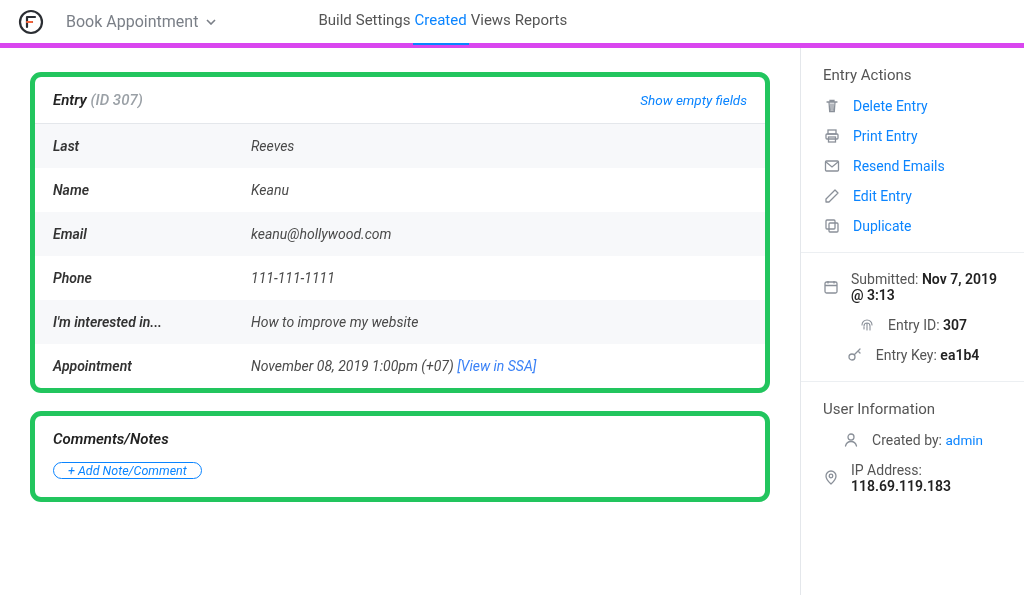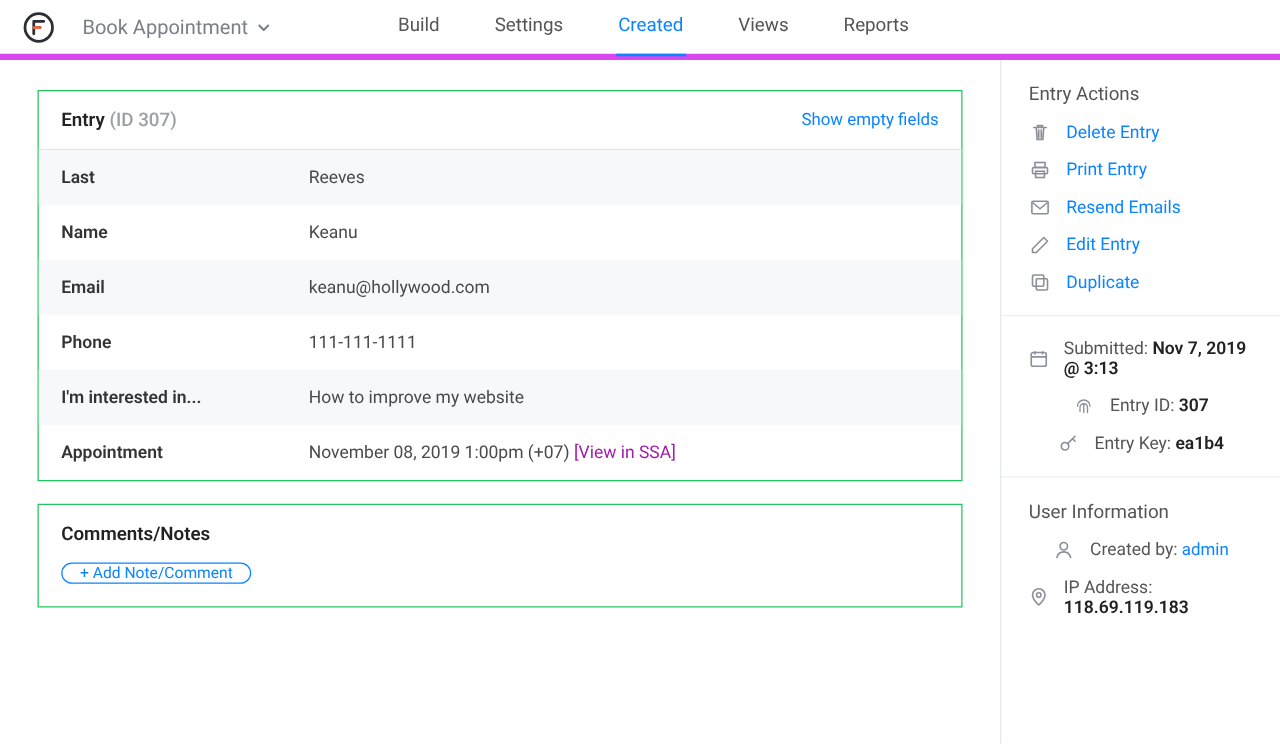--- a/index.html
+++ b/index.html
@@ -1,36 +1,36 @@
 <!DOCTYPE html>
 <html><head>
 <meta charset="utf-8">
 <style>
   * { box-sizing: border-box; }
   html, body { margin:0; padding:0; height:100%; font-family: -apple-system, BlinkMacSystemFont, "Segoe UI", Roboto, Helvetica, Arial, sans-serif; color:#333; font-size:14px; background:#fff; }
   .topbar { height:48px; display:flex; align-items:center; padding:0 18px; border-bottom:5px solid #d946ef; }
   .logo { width:26px; height:26px; margin-right:22px; display:flex; align-items:center; justify-content:center; }
   .form-selector { color:#7a7f87; font-size:16px; display:flex; align-items:center; gap:8px; cursor:pointer; }
-  .navtabs { display:flex; gap:40px; margin-left:100px; }
+  .navtabs { display:flex; margin-left:100px; }
   .navtab { color:#555; font-size:15px; padding:12px 2px 14px; cursor:pointer; border-bottom:2px solid transparent; }
   .navtab.active { color:#0a84ff; border-bottom-color:#0a84ff; }
   .content { display:flex; height:calc(100% - 48px); }
   .main { flex:1; padding:24px 30px 40px 30px; overflow:auto; }
   .sidebar { width:224px; border-left:1px solid #e4e7eb; background:#fff; overflow:auto; }
-  .card { border:1px solid #22c55e; border-radius:0; background:#fff; }
+  .card { border:5px solid #22c55e; border-radius:11px; background:#fff;font-style:italic; }
   .card-header { padding:14px 18px; display:flex; align-items:center; justify-content:space-between; }
   .card-title { font-weight:600; font-size:15px; color:#222; }
   .card-title .muted { color:#9aa0a6; font-weight:500; }
   .link { color:#0a84ff; cursor:pointer; font-size:13.5px; }
   .rows { border-top:1px solid #e4e7eb; }
   .row { display:flex; padding:14px 18px; font-size:14px; }
   .row:nth-child(odd) { background:#f7f8fa; }
   .row-label { width:198px; font-weight:600; color:#333; }
   .row-value { flex:1; color:#4a4a4a; }
-  .row-value .inline-link { color:#a21caf; cursor:pointer; }
+  .row-value .inline-link { color:#3b82f6; cursor:pointer; }
   .comments-card { margin-top:18px; }
   .comments-body { padding:0 18px 18px; }
   .pill-button { display:inline-block; border:1px solid #0a84ff; color:#0a84ff; padding:0 14px; border-radius:16px; font-size:12.5px; background:#fff; cursor:pointer; }
   .side-section { padding:18px 22px; border-bottom:1px solid #eceff2; }
   .side-title { color:#555; font-size:15px; margin-bottom:14px; }
   .action-list { display:flex; flex-direction:column; gap:14px; }
   .action-item { display:flex; align-items:center; gap:12px; color:#0a84ff; cursor:pointer; font-size:14px; }
   .action-item .ai-icon { color:#8a9099; width:18px; display:flex; justify-content:center; }
   .detail-list { display:flex; flex-direction:column; gap:14px; }
   .detail-item { display:flex; align-items:center; gap:12px; font-size:14px; color:#555;justify-content:center; }

